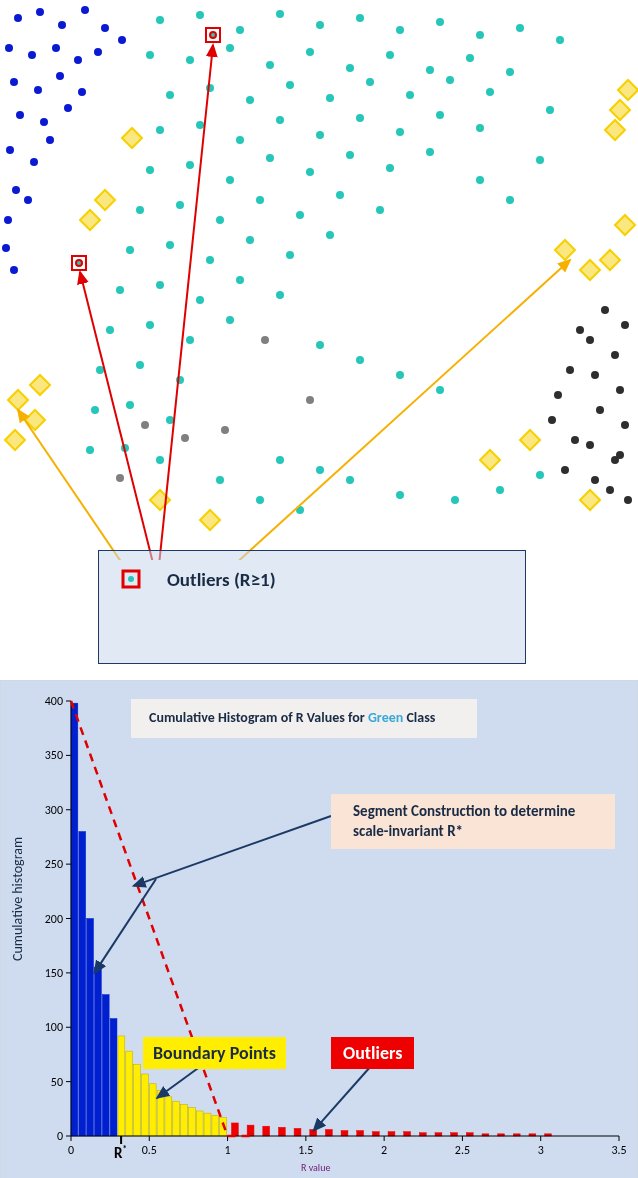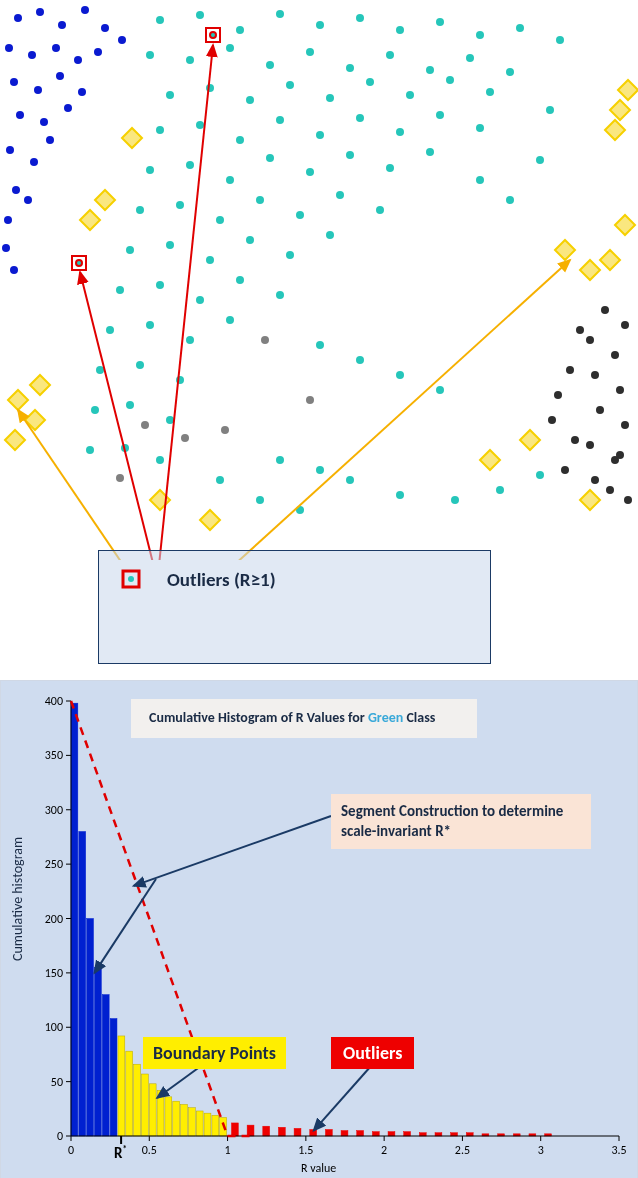--- a/index.html
+++ b/index.html
@@ -1,38 +1,38 @@
 <!DOCTYPE html>
 <html><head>
 <meta charset="utf-8">
 <style>
   body { margin:0; padding:0; font-family:Calibri, Arial, sans-serif; background:#fff; width:638px; }
   .scatter-panel { position:relative; width:638px; height:550px; border-right:2px solid #e0e0e0; }
   .scatter-panel svg { position:absolute; top:0; left:0; }
-  .legend-box { position:absolute; left:98px; top:550px; width:393px; height:114px;
+  .legend-box { position:absolute; left:98px; top:550px; width:428px; height:114px;
                 background:rgba(200,215,235,.55); border:1px solid #1b3a65; box-sizing:border-box; padding:14px 18px; }
   .legend-row { display:flex; align-items:center; margin-bottom:14px; font-size:19px; font-weight:600; color:#1a2b45; }
   .legend-icon { width:28px; height:28px; margin-right:22px; display:flex; align-items:center; justify-content:center; }
   .chart-panel { position:relative; width:638px; height:505px; margin-top:130px;
                  background:#cfdcef; border:1px solid #d0d8e5; box-sizing:border-box; }
   .chart-panel svg { position:absolute; top:0; left:0; }
   .chart-title { position:absolute; left:130px; top:18px; width:310px; padding:10px 18px;
                  background:#f2f0ee; font-size:14px; font-weight:700; color:#1a2b45; line-height:1.35; }
   .chart-title .green { color:#3aa9d9; }
   .label-interior { position:absolute; left:118px; top:170px; background:#0020d0; color:#fff;
                     padding:5px 10px; font-size:18px; font-weight:700; }
   .label-boundary { position:absolute; left:142px; top:356px; background:#ffee00; color:#1a2b45;
                     padding:5px 10px; font-size:18px; font-weight:700; }
   .label-outliers { position:absolute; left:330px; top:356px; background:#ee0000; color:#fff;
                     padding:5px 12px; font-size:18px; font-weight:700; }
   .label-segment { position:absolute; left:330px; top:113px; background:#fae4d6; color:#1a2b45;
-                   padding:8px 10px; font-size:15px; font-weight:700; line-height:1.3; width:240px; }
+                   padding:8px 22px; font-size:15px; font-weight:700; line-height:1.3; width:240px; }
   .ylabel { position:absolute; left:8px; top:280px; font-size:14px; color:#1a2b45;
             transform:rotate(-90deg); transform-origin:left top; }
-  .xlabel { position:absolute; left:300px; top:480px; font-size:12px; color:#000000;text-align:center; }
+  .xlabel { position:absolute; left:300px; top:480px; font-size:10px; color:#701a75;text-align:center; }
   .rstar  { position:absolute; left:113px; top:462px; font-size:15px; font-weight:900; color:#000; }
   .rstar sup { font-size:.6em; }
 </style>
 </head>
 <body>
 
 <div class="scatter-panel">
   <svg width="638" height="560" viewBox="0 0 638 560">
 
     <g fill="#0a1ad0">

